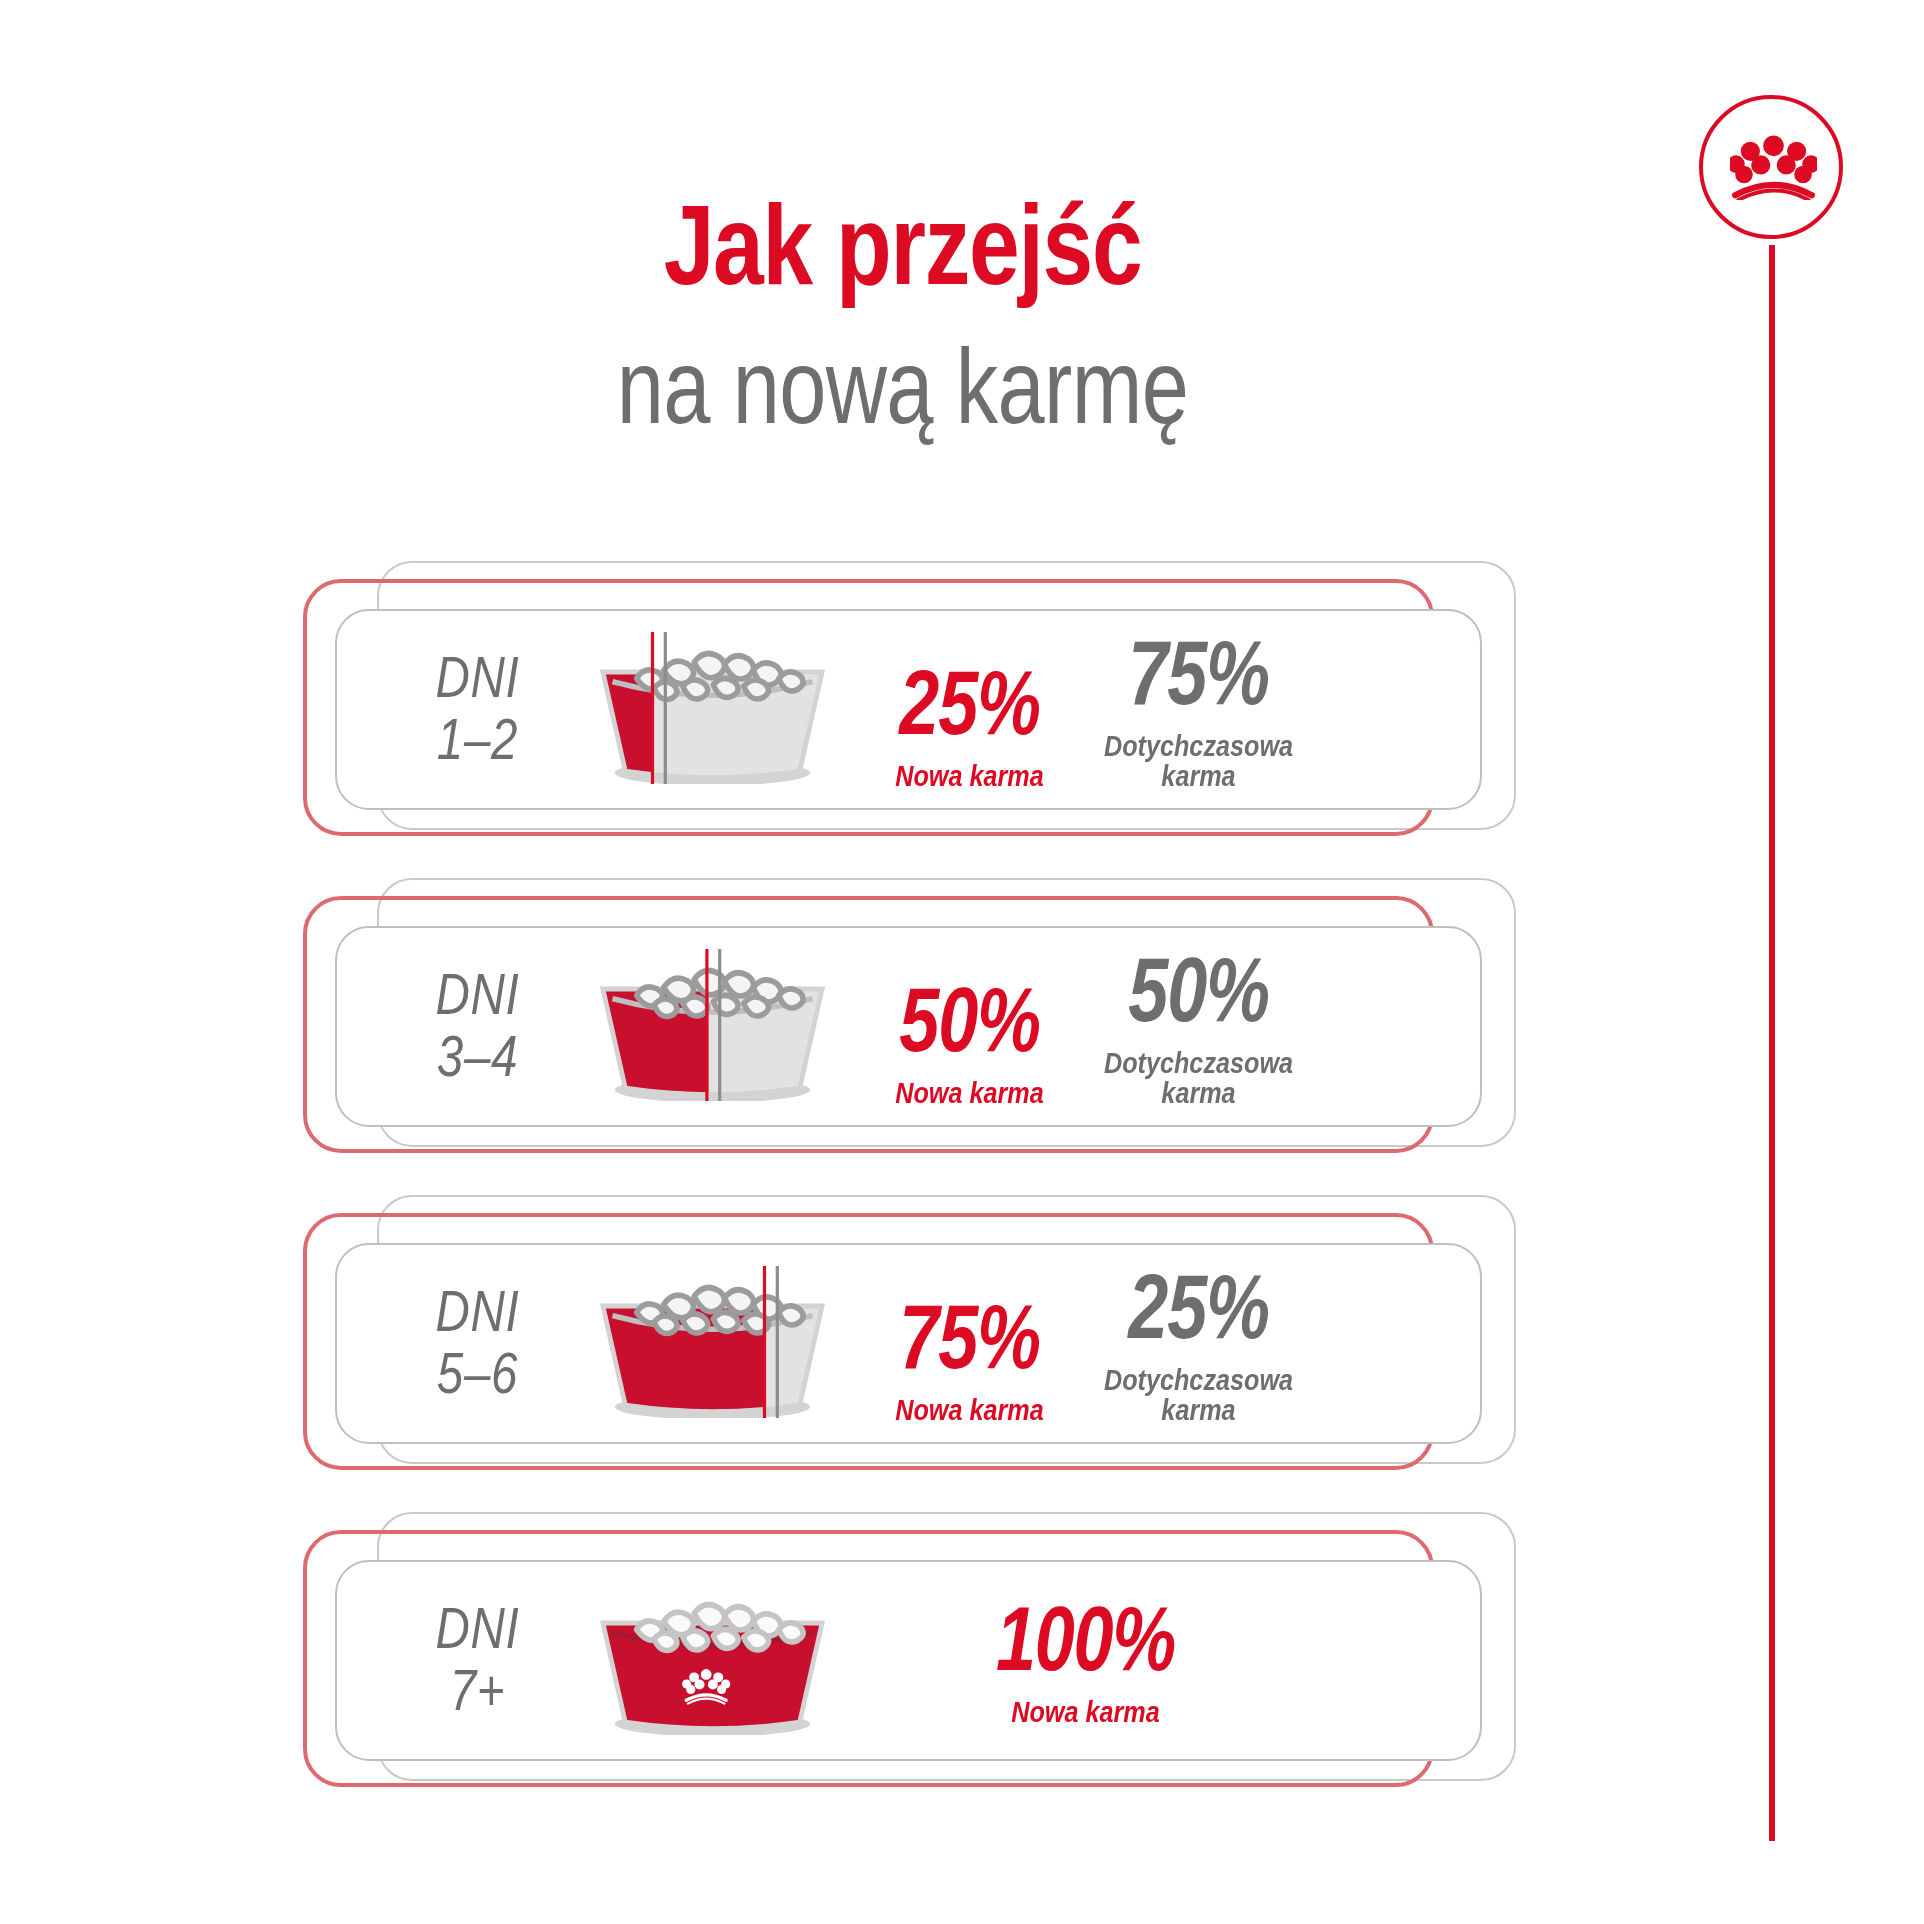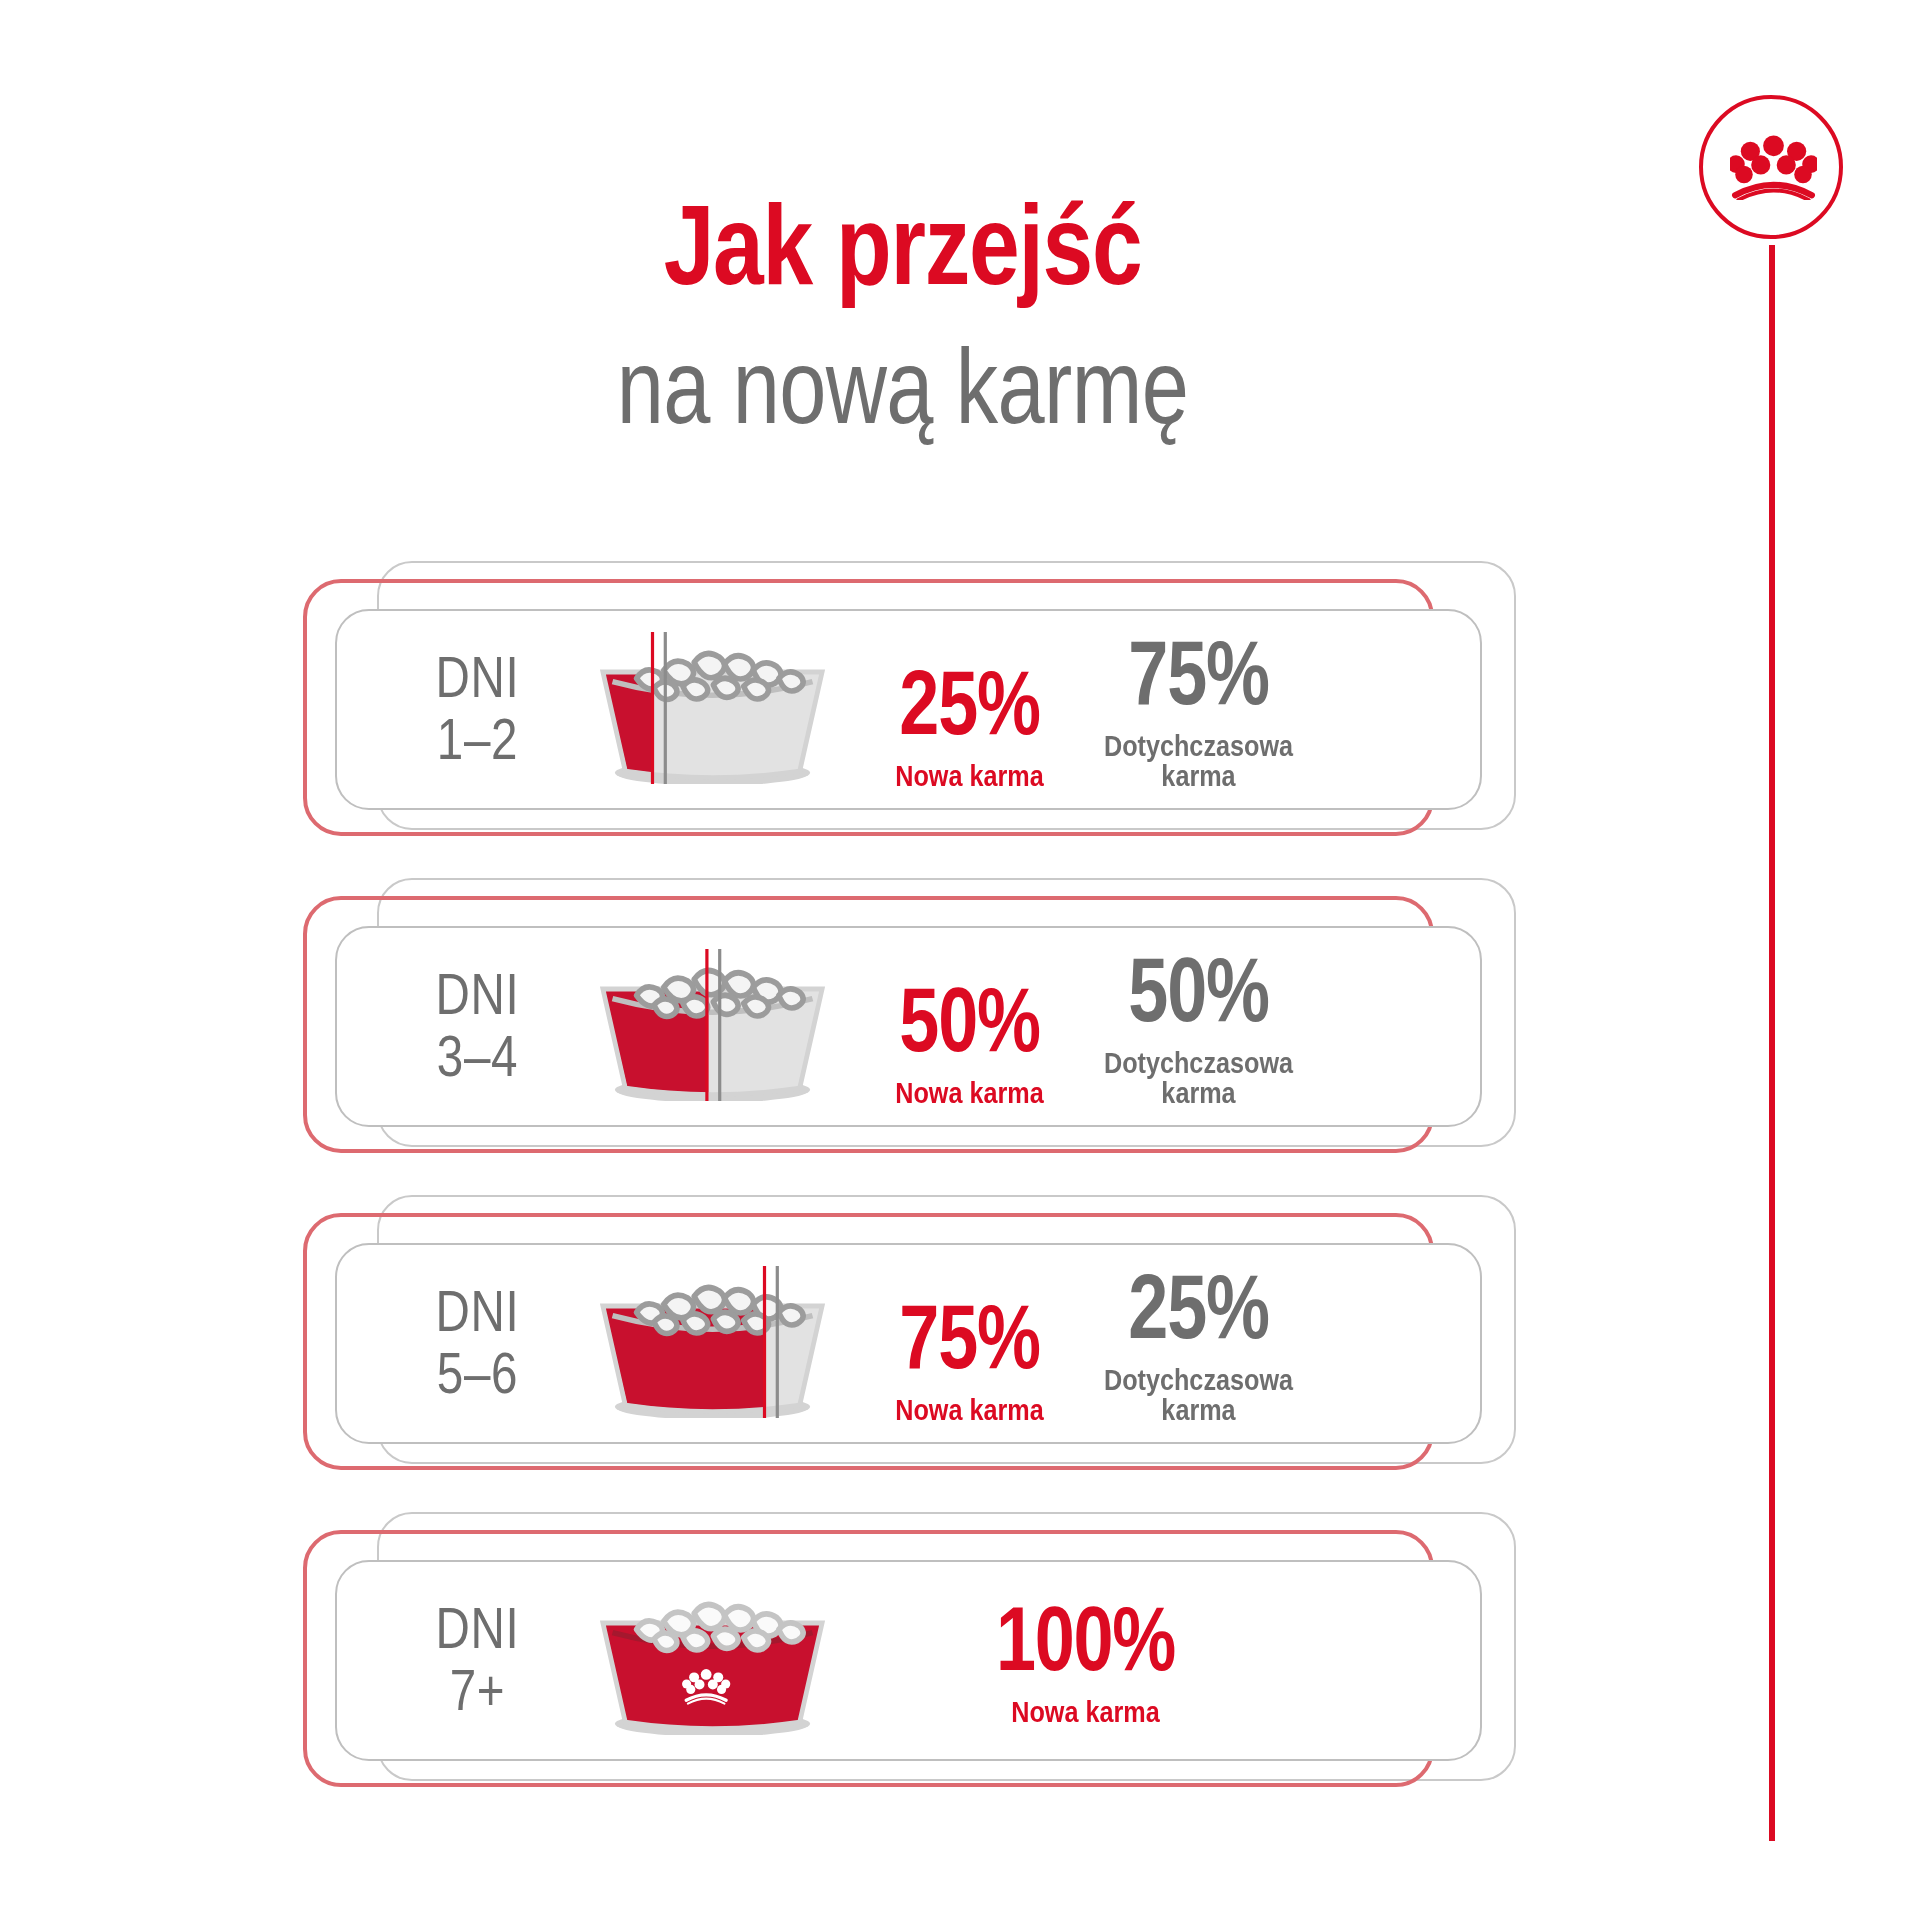--- a/index.html
+++ b/index.html
@@ -65,21 +65,21 @@
   }
   
   .layer-front{
     position:absolute;left:335px;top:48px;width:1147px;height:201px;
     border:2.4px solid #BFBFBF;border-radius:34px;background:#ffffff;
     box-sizing:border-box;
   }
 
   .card-inner{
     position:absolute;left:335px;top:48px;width:1147px;height:201px;
-    display:flex;align-items:center;
+    display:flex;align-items:center;font-style:italic;
   }
 
   
   .dni{
     width:205px;text-align:center;color:#6E6E6E;
     font-family:"Liberation Sans Narrow","Liberation Sans",sans-serif;
     margin-left:40px;
   }
   .dni-word{font-size:58px;line-height:59px;transform:scaleX(.82);letter-spacing:0.8px;}
   .dni-num{font-size:58px;line-height:66px;transform:scaleX(.82);letter-spacing:0.8px;}

